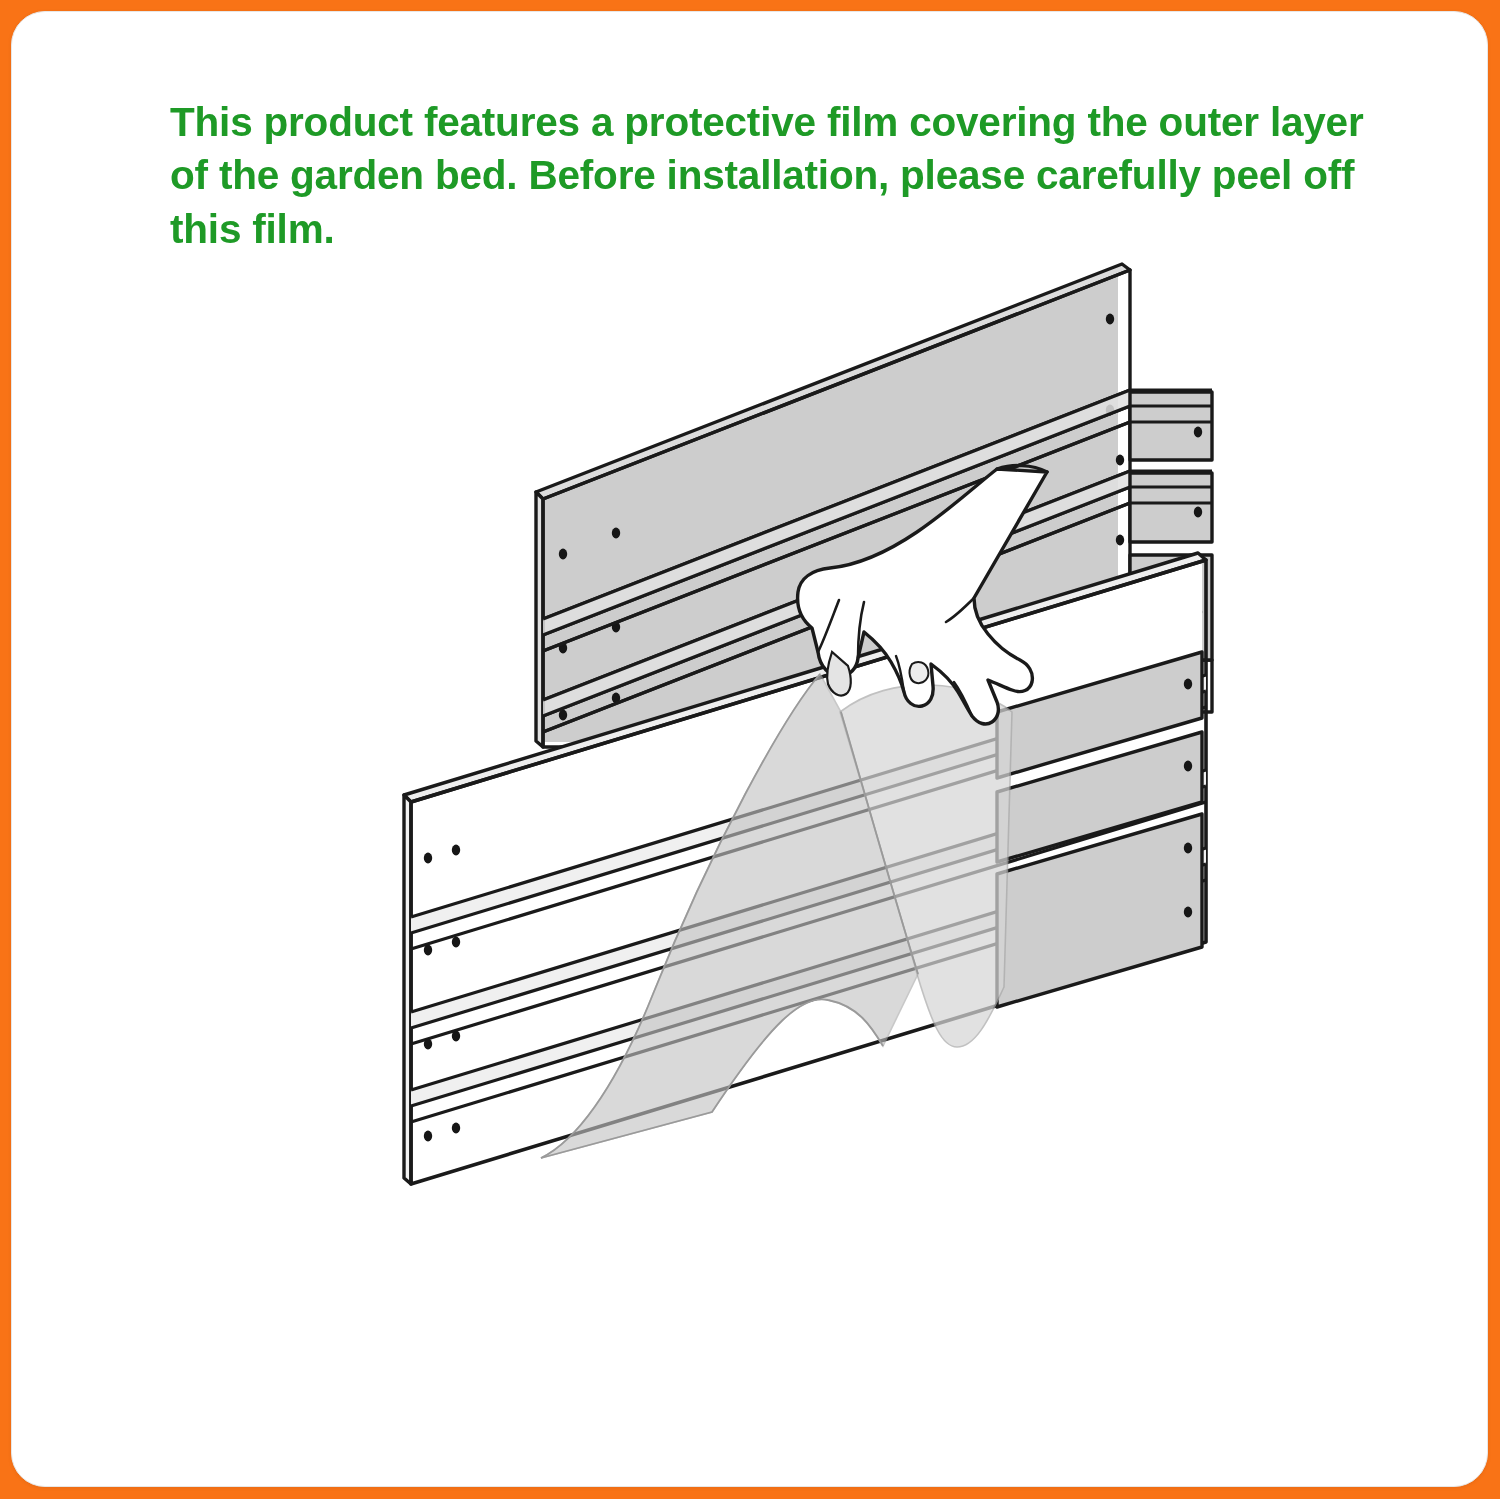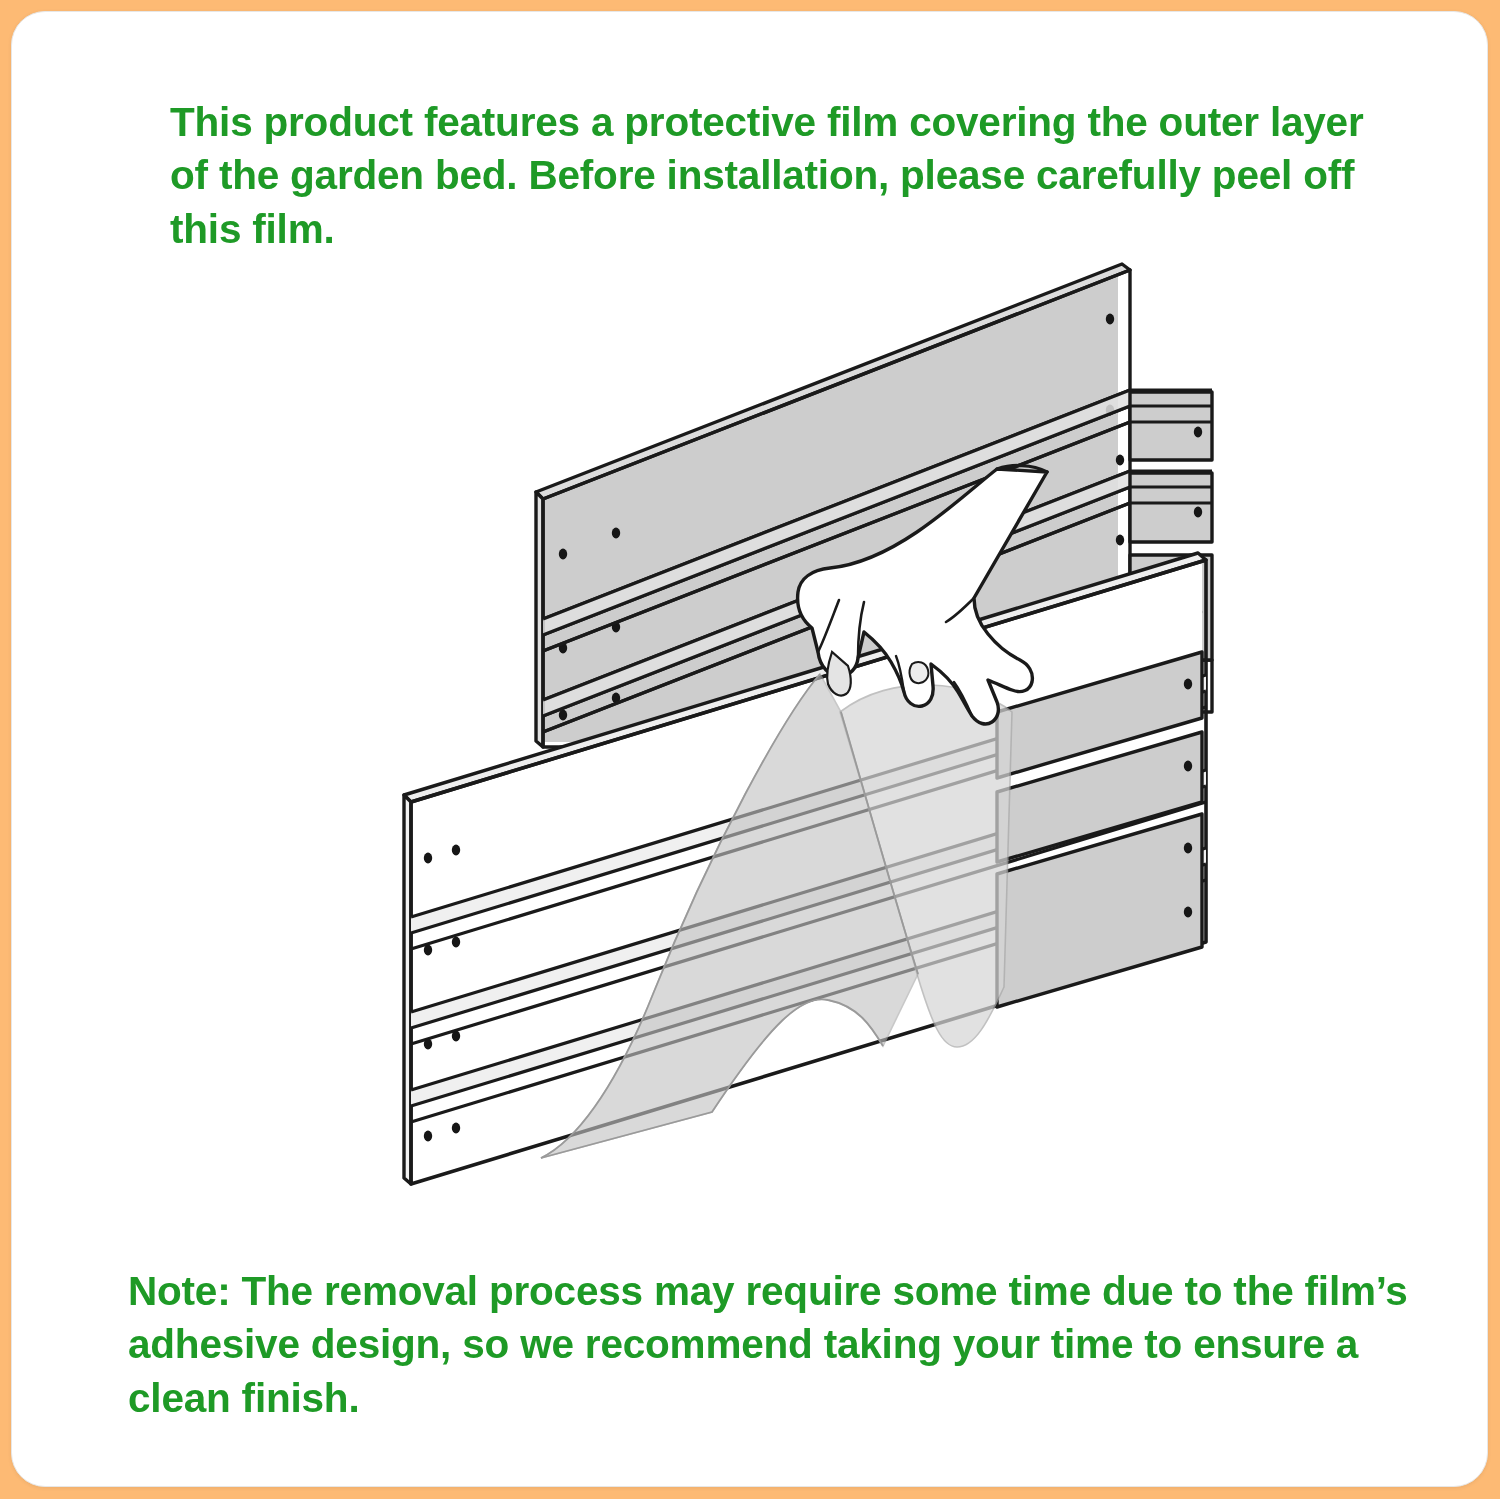--- a/index.html
+++ b/index.html
@@ -5,21 +5,21 @@
   html, body {
     margin: 0;
     padding: 0;
     background: #ffffff;
     font-family: "Liberation Sans", sans-serif;
   }
   #page {
     position: relative;
     width: 1500px;
     height: 1499px;
-    background: #fdba74;
+    background: #f97316;
     overflow: hidden;
   }
   .card {
     position: absolute;
     left: 11px;
     top: 11px;
     width: 1477px;
     height: 1476px;
     background: #ffffff;
     border-radius: 34px;
@@ -260,16 +260,15 @@
 
           <path d="M820,640 C816,652 814,664 816,672 C820,682 828,686 834,682 C840,678 840,666 836,654 Z" fill="#e4e4e4" stroke="#1a1a1a" stroke-width="2.2"></path>
 
           <path d="M985,457 C1000,452 1020,452 1035,460" fill="none" stroke="#1a1a1a" stroke-width="3.4" stroke-linecap="round"></path>
         </g>
       </svg>
     </div>
 
     <div class="headline">This product features a protective film covering the outer layer of the garden bed. Before installation, please carefully peel off this film.</div>
 
-    <div class="note">Note: The removal process may require some time due to the film’s adhesive design, so we recommend taking your time to ensure a clean finish.</div>
 
   </div>
 </div>
 
 </body></html>

